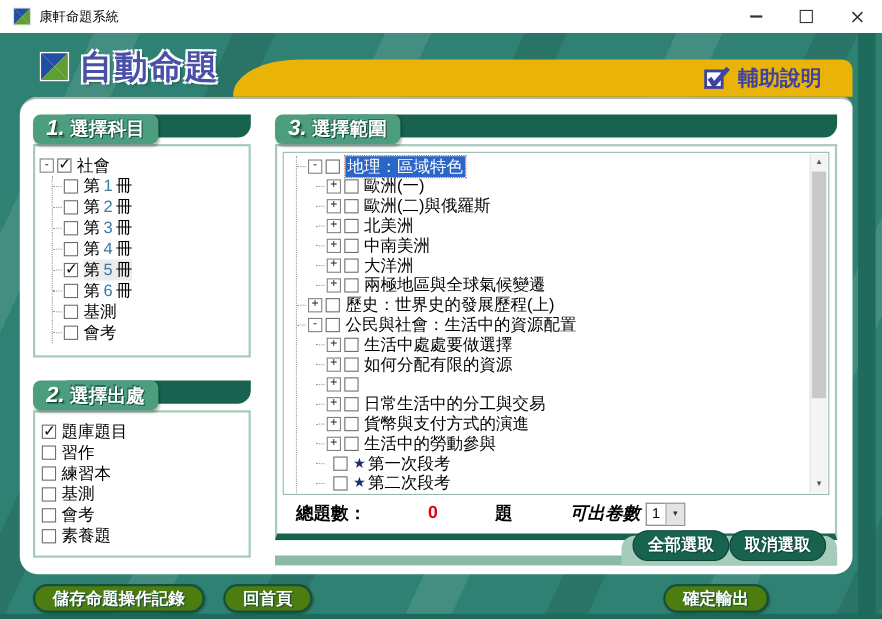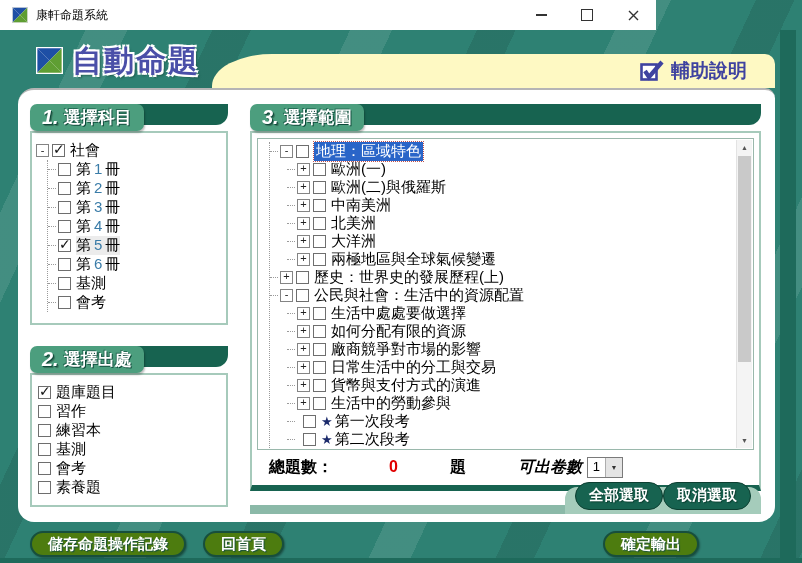--- a/index.html
+++ b/index.html
@@ -7,36 +7,36 @@
        font-family:"Liberation Sans","DejaVu Sans",sans-serif;background:#2E8173;}
   .bgdeco{position:absolute;inset:0;z-index:0;
     background:
       repeating-linear-gradient(115deg,
         transparent 0 90px, rgba(255,255,255,.10) 90px 128px,
         transparent 128px 205px, rgba(0,0,0,.10) 205px 240px);}
   .rstrip{position:absolute;right:6px;top:30px;bottom:0;width:16px;background:#1E6A5B;z-index:0;}
   .bstrip{position:absolute;left:0;right:0;bottom:0;height:5px;background:#1E6A5B;z-index:0;}
 
   
-  .titlebar{position:absolute;left:0;top:0;width:656px;height:30px;background:#fff;
+  .titlebar{position:absolute;left:0;top:0;width:802px;height:30px;background:#fff;
             display:flex;align-items:center;z-index:5;}
   .titlebar .appicon{margin-left:12px;width:16px;height:16px;flex:0 0 auto;}
   .titlebar .wtitle{margin-left:8px;font-size:12px;color:#000;}
   .wbtns{margin-left:auto;display:flex;height:30px;}
   .wbtn{width:46px;height:30px;display:flex;align-items:center;justify-content:center;cursor:pointer;}
   .glyph-min{width:11px;height:1.5px;background:#333;}
   .glyph-max{width:10px;height:10px;border:1.4px solid #333;}
 
   
   .header{position:absolute;left:0;top:30px;width:802px;height:58px;z-index:2;}
   .hlogo{position:absolute;left:36px;top:17px;width:27px;height:27px;}
   .apptitle{position:absolute;left:72px;top:11px;font-size:30px;font-weight:bold;color:#4A4FA8;
     letter-spacing:2px;
     text-shadow:-2px -2px 0 #fff,2px -2px 0 #fff,-2px 2px 0 #fff,2px 2px 0 #fff,3px 3px 2px #1F5D4E;}
-  .swoosh{position:absolute;left:212px;top:24px;right:27px;bottom:0;background:#fef9c3;
+  .swoosh{position:absolute;left:212px;top:24px;right:27px;bottom:0;background:#eab308;
     border-top-left-radius:60px 32px;border-top-right-radius:10px;
     display:flex;align-items:center;justify-content:flex-end;gap:7px;padding-right:28px;}
   .helpbtn{display:flex;align-items:center;gap:7px;cursor:pointer;}
   .helplabel{font-size:19px;font-weight:bold;color:#3F43A0;}
 
   
   .main{position:absolute;left:18px;top:88px;width:757px;height:434px;background:#fff;
         border-top:2px solid #B5B5B5;box-sizing:border-box;
         border-radius:16px 10px 16px 16px;z-index:3;}
 
@@ -303,32 +303,32 @@
             <div class="trow lv1">
               <span class="dash"></span>
               <span class="exp plus"></span>
               <span class="cb"></span>
               <span>歐洲(二)與俄羅斯</span>
             </div>
             <div class="trow lv1">
               <span class="dash"></span>
               <span class="exp plus"></span>
               <span class="cb"></span>
+              <span>北美洲</span>
+            </div>
+            <div class="trow lv1">
+              <span class="dash"></span>
+              <span class="exp plus"></span>
+              <span class="cb"></span>
               <span>中南美洲</span>
             </div>
             <div class="trow lv1">
               <span class="dash"></span>
               <span class="exp plus"></span>
               <span class="cb"></span>
-              <span>北美洲</span>
-            </div>
-            <div class="trow lv1">
-              <span class="dash"></span>
-              <span class="exp plus"></span>
-              <span class="cb"></span>
               <span>大洋洲</span>
             </div>
             <div class="trow lv1">
               <span class="dash"></span>
               <span class="exp plus"></span>
               <span class="cb"></span>
               <span>兩極地區與全球氣候變遷</span>
             </div>
             <div class="trow">
               <span class="dash"></span>
@@ -351,21 +351,20 @@
             <div class="trow lv1">
               <span class="dash"></span>
               <span class="exp plus"></span>
               <span class="cb"></span>
               <span>如何分配有限的資源</span>
             </div>
             <div class="trow lv1">
               <span class="dash"></span>
               <span class="exp plus"></span>
               <span class="cb"></span>
-              <span>廠商競爭對市場的影響</span>
             </div>
             <div class="trow lv1">
               <span class="dash"></span>
               <span class="exp plus"></span>
               <span class="cb"></span>
               <span>日常生活中的分工與交易</span>
             </div>
             <div class="trow lv1">
               <span class="dash"></span>
               <span class="exp plus"></span>

